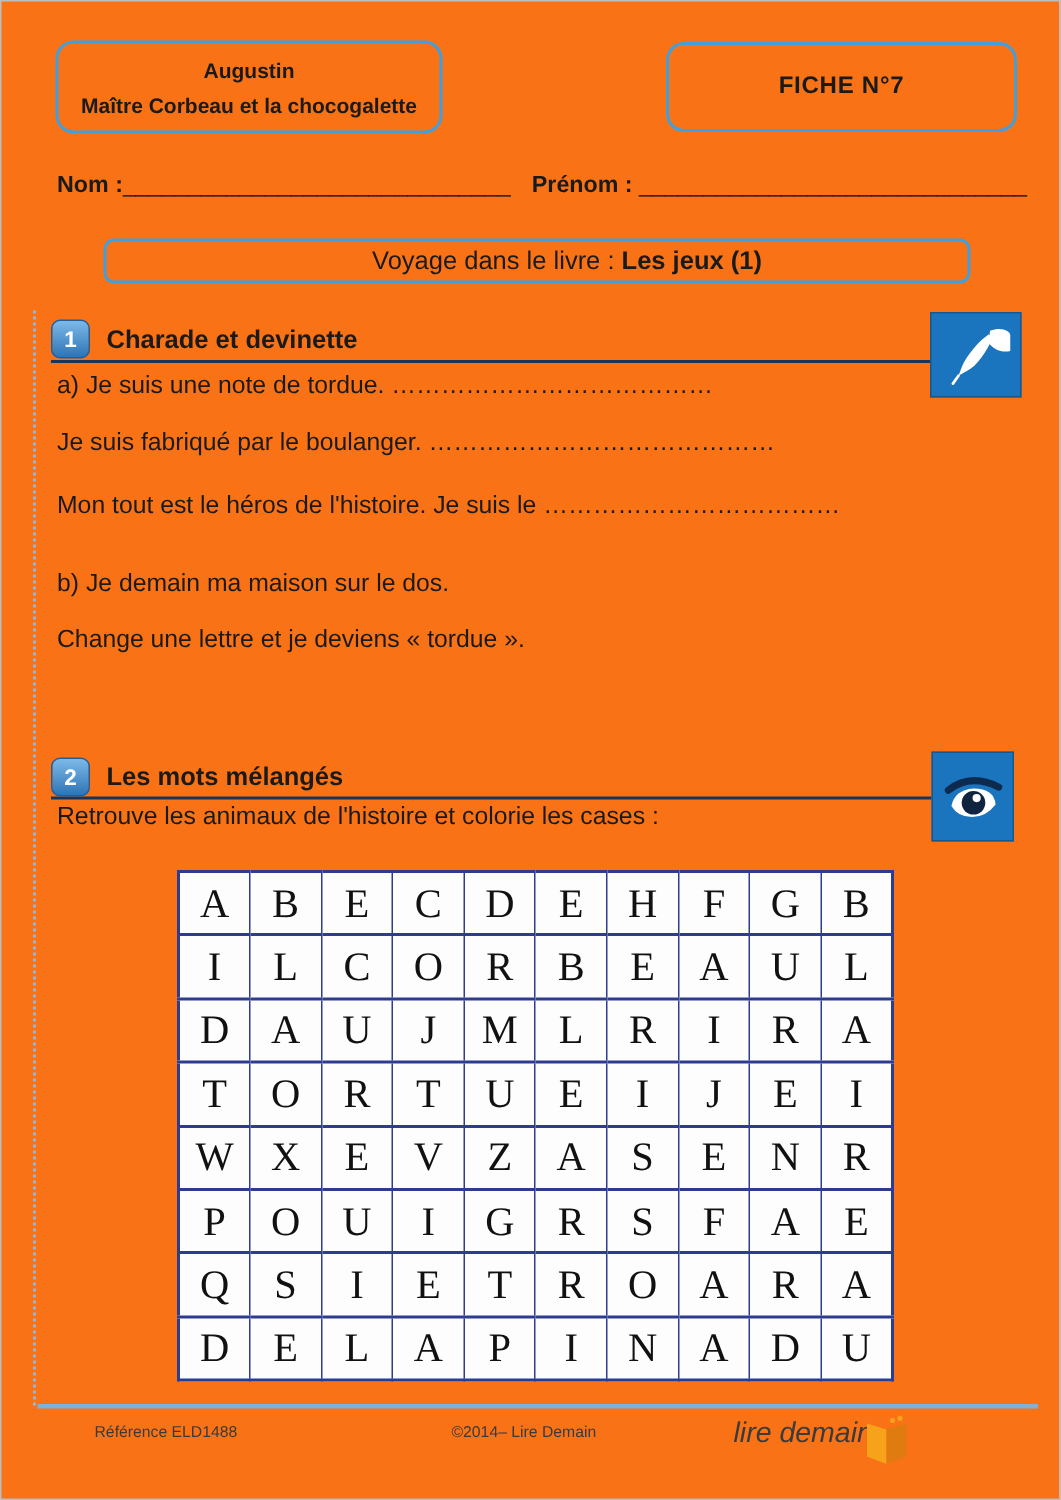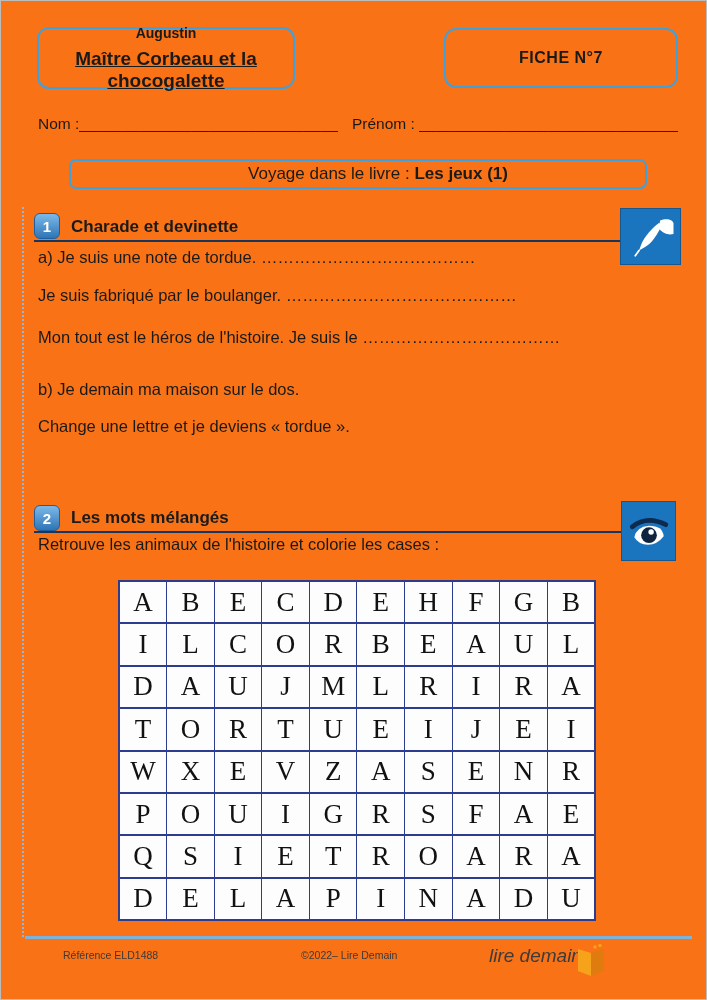--- a/index.html
+++ b/index.html
@@ -10,30 +10,30 @@
     overflow:hidden;
   }
   
   .book-box{
     position:absolute; left:36px; top:26px; width:258px; height:62px;
     border:2px solid #41a0dc; border-radius:12px; box-sizing:border-box;
     display:flex; flex-direction:column; justify-content:center; align-items:center;
     text-align:center; gap:7px;
   }
   .book-box .t1{font-weight:bold; font-size:14px;}
-  .book-box .t2{font-weight:bold; font-size:19px;text-decoration:underline;}
+  .book-box .t2{font-weight:bold; font-size:14px;}
   .fiche-box{
     position:absolute; left:443px; top:27px; width:234px; height:60px;
     border:2px solid #41a0dc; border-radius:12px; box-sizing:border-box;
     display:flex; justify-content:center; align-items:center;
     font-weight:bold; font-size:16px; letter-spacing:.5px;
   }
   
   .name-line{position:absolute; left:37px; top:114px; width:640px; font-size:15.5px; white-space:nowrap;}
-  .name-line .lbl{font-weight:normal;}
+  .name-line .lbl{font-weight:bold;}
   .name-line .gap{display:inline-block; width:14px;}
   
   .banner{
     position:absolute; left:68px; top:158px; width:578px; height:30px;
     border:2px solid #41a0dc; border-radius:7px; box-sizing:border-box;
     display:flex; justify-content:center; align-items:center; font-size:17px;padding-left:40px;
   }
   .banner b{font-weight:bold;}
   
   .sec-line{position:absolute; height:2px; background:#17365d;}
@@ -227,21 +227,21 @@
             <td>D</td>
             <td>U</td>
           </tr>
         </tbody>
     </table>
   </div>
 
   <div class="left-dotted"></div>
   <div class="footer-rule"></div>
   <div class="footer-ref">Référence ELD1488</div>
-  <div class="footer-copy">©2022– Lire Demain</div>
+  <div class="footer-copy">©2014– Lire Demain</div>
   <div class="logo-text">lire demain</div>
   <div class="logo-book">
     <svg width="34" height="36" viewBox="0 0 34 36" aria-hidden="true">
       <path d="M17 10 L17 33 L4 28 L4 6 Z" fill="#f7a21b"></path>
       <path d="M17 10 L17 33 L30 28 L30 6 Z" fill="#e07b10"></path>
       <circle cx="21" cy="4" r="1.7" fill="#f7a21b"></circle>
       <circle cx="26" cy="2.5" r="1.7" fill="#f7a21b"></circle>
     </svg>
   </div>
 

